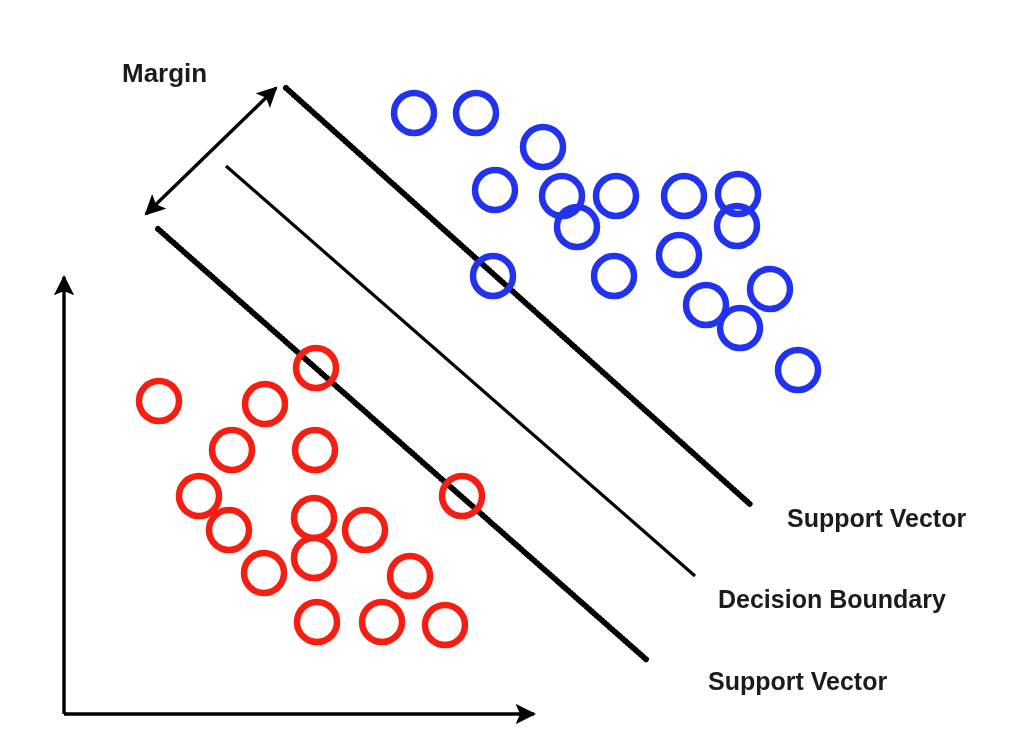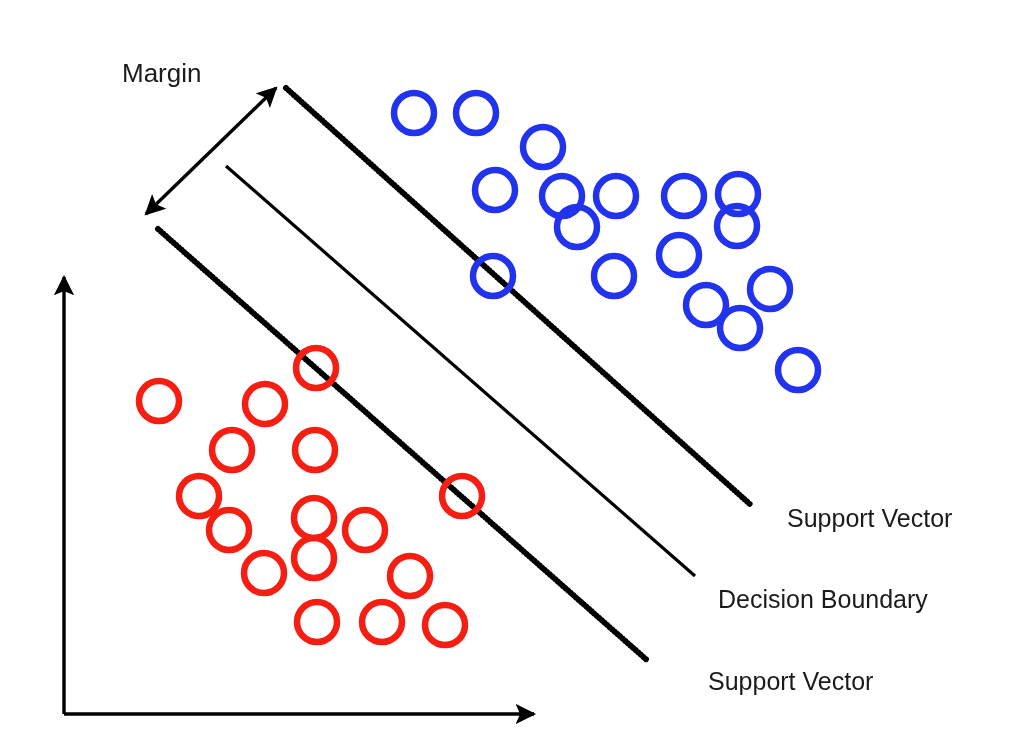--- a/index.html
+++ b/index.html
@@ -10,20 +10,21 @@
   }
   body {
     font-family: "Liberation Sans", sans-serif;
   }
   #canvas-wrap {
     position: relative;
     width: 1024px;
     height: 756px;
     background: #ffffff;
     overflow: hidden;
+    font-weight: bold;
   }
   #diagram {
     display: block;
     width: 1024px;
     height: 756px;
   }
   .diagram-label {
     font-family: "Liberation Sans", sans-serif;
     font-size: 25px;
     fill: #1b1b1b;

